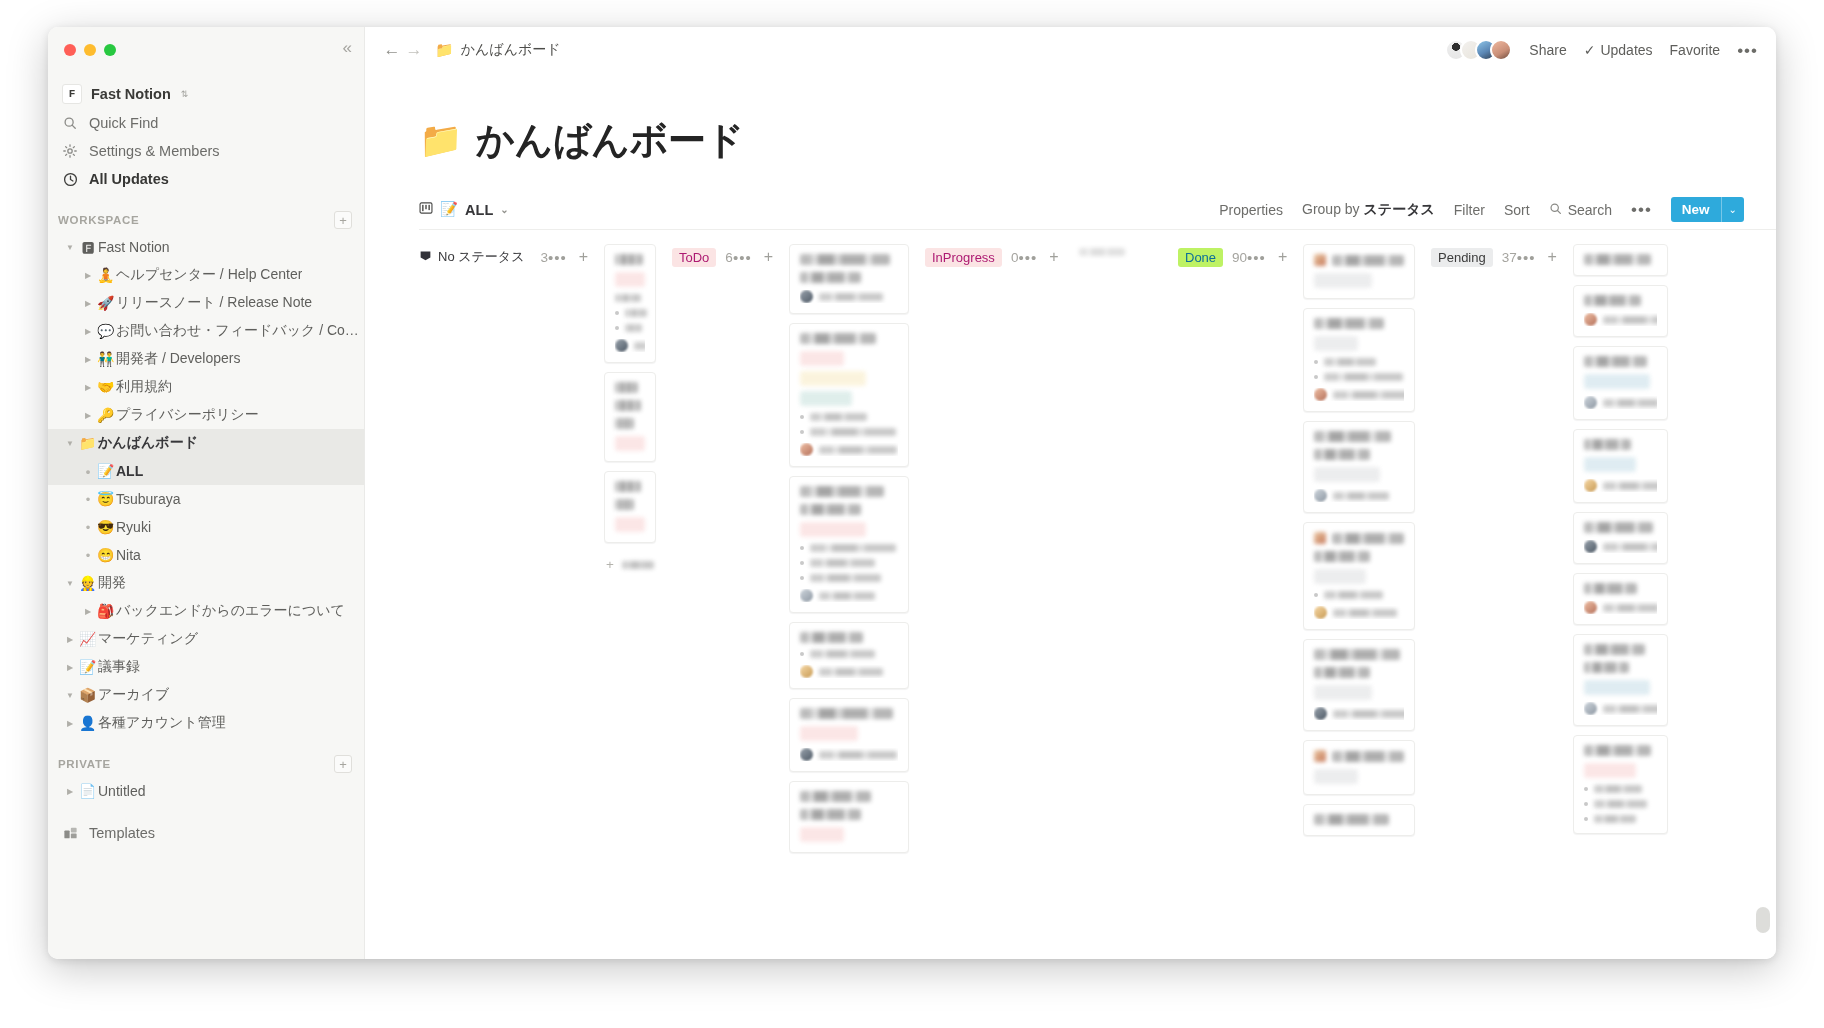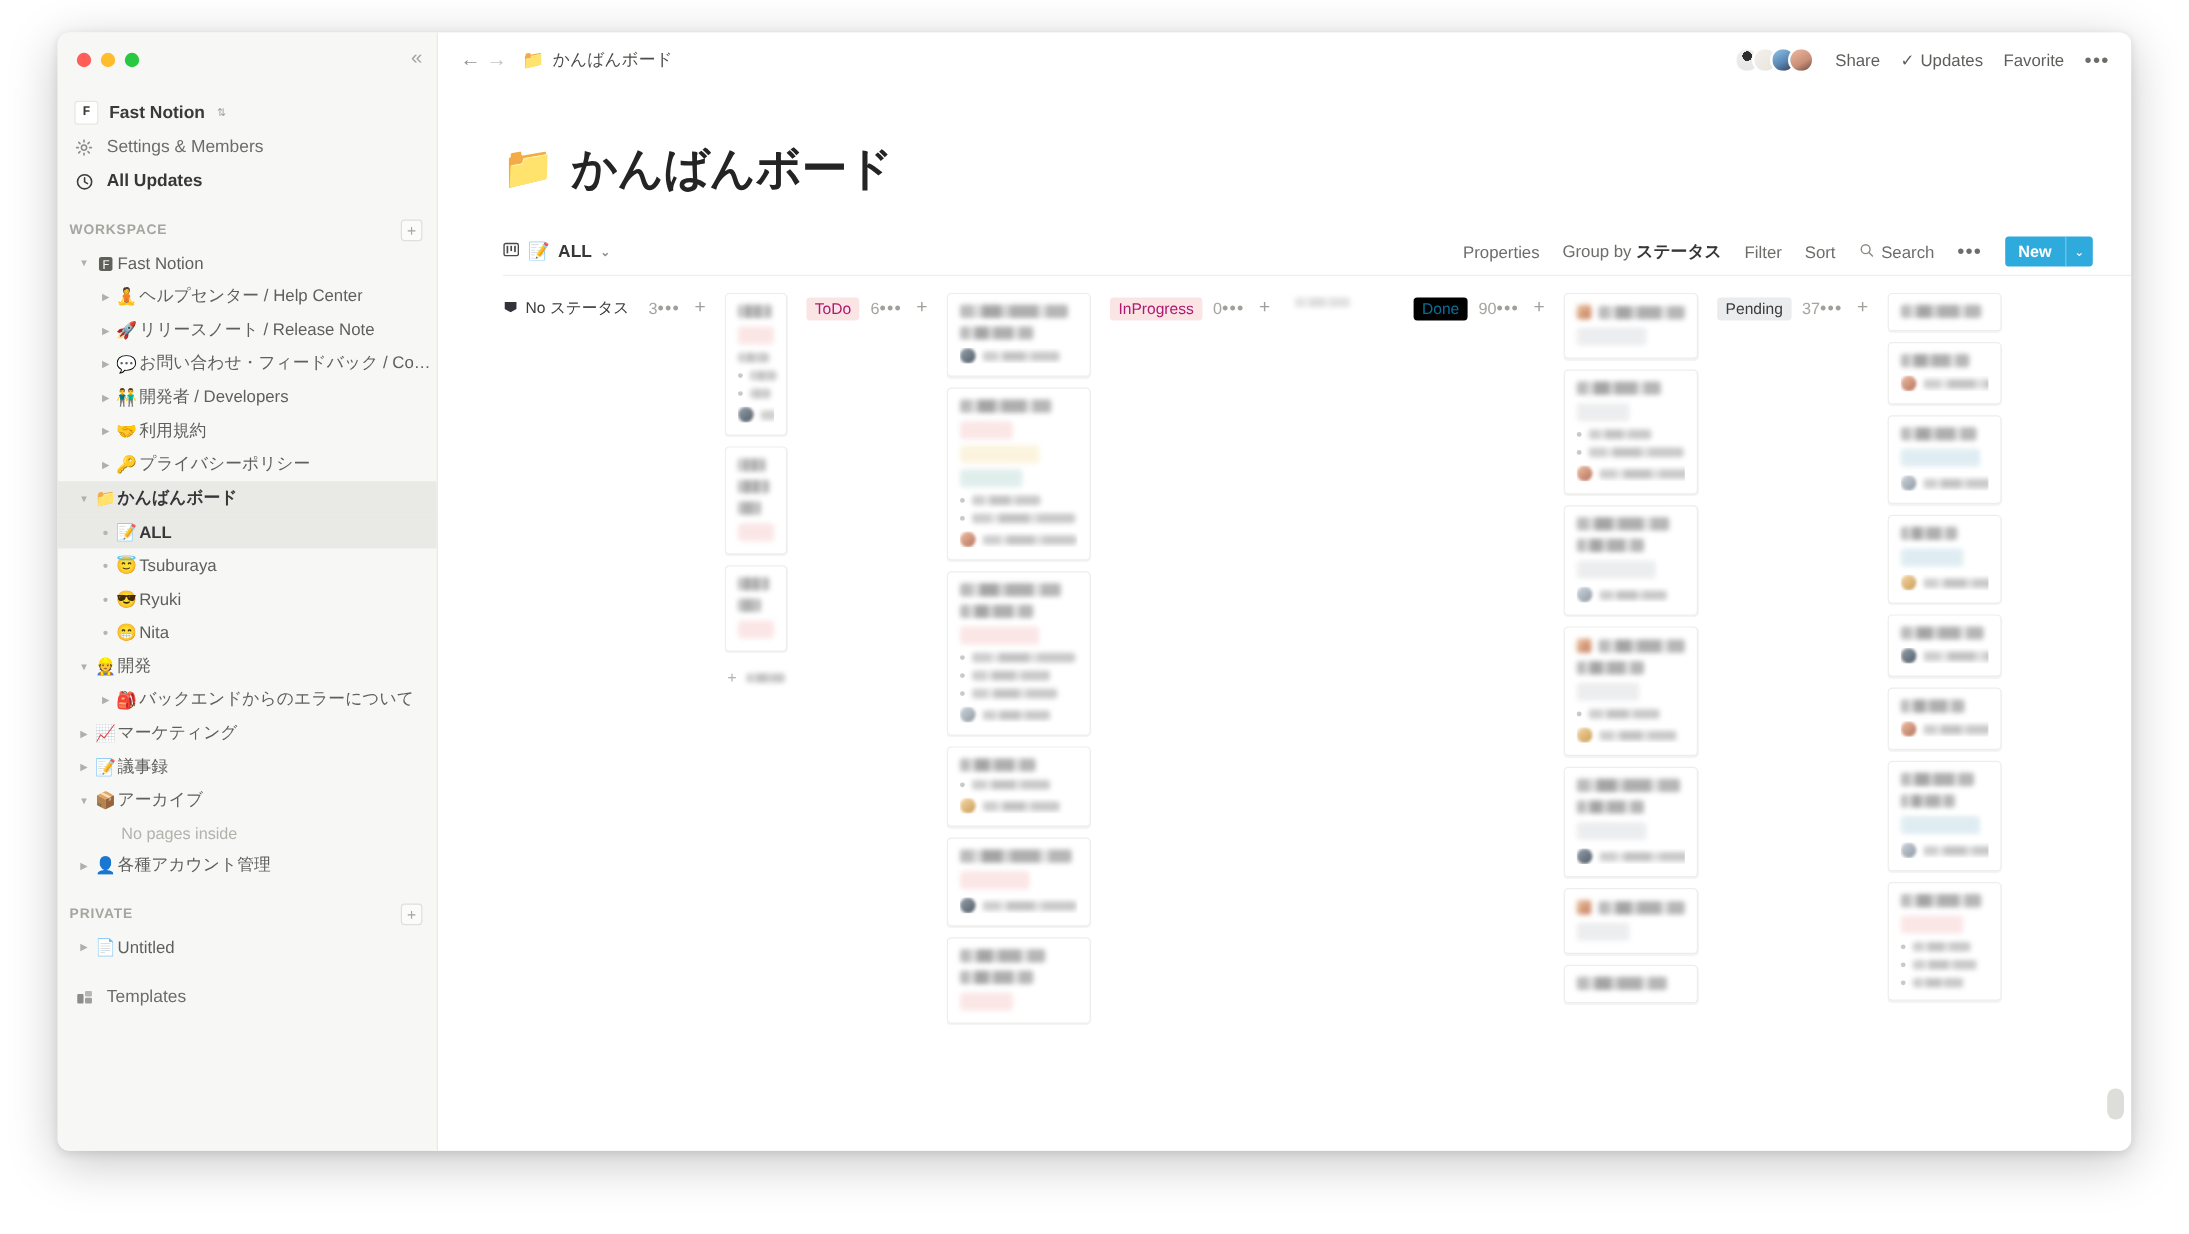--- a/index.html
+++ b/index.html
@@ -240,20 +240,29 @@
         <span class="dot green"></span>
         <span class="collapse-btn">«</span>
       </div>
 
       <div class="ws-switcher">
         <span class="ws-logo">F</span>
         <span class="ws-name">Fast Notion</span>
         <span class="ws-caret">⇅</span>
       </div>
 
+      <div class="nav-item">
+        <span class="nav-ico">
+          <svg width="14" height="14" viewBox="0 0 16 16">
+              <circle cx="7" cy="7" r="4.6" fill="none" stroke="currentColor" stroke-width="1.5"></circle>
+              <line x1="10.4" y1="10.4" x2="14" y2="14" stroke="currentColor" stroke-width="1.5" stroke-linecap="round"></line>
+            </svg>
+        </span>
+        <span>Quick Find</span>
+      </div>
 
       <div class="nav-item">
         <span class="nav-ico">
           <svg width="14" height="14" viewBox="0 0 16 16">
               <circle cx="8" cy="8" r="2.5" fill="none" stroke="currentColor" stroke-width="1.5"></circle>
               <g stroke="currentColor" stroke-width="1.5" stroke-linecap="round">
                 <line x1="8" y1="0.9" x2="8" y2="2.6"></line>
                 <line x1="8" y1="13.4" x2="8" y2="15.1"></line>
                 <line x1="0.9" y1="8" x2="2.6" y2="8"></line>
                 <line x1="13.4" y1="8" x2="15.1" y2="8"></line>
@@ -365,21 +374,20 @@
               <span class="temoji">📝</span>
               <span class="tlabel">議事録</span>
             </div>
             <div class="tree-row" style="padding-left: 14px;">
               <span class="tw">▼</span>
               <span class="temoji">📦</span>
               <span class="tlabel">アーカイブ</span>
             </div>
           </div>
 
-        <div class="empty-note">No pages inside</div>
 
         <div id="shared-tree">
             <div class="tree-row" style="padding-left: 14px;">
               <span class="tw">▶</span>
               <span class="temoji">👤</span>
               <span class="tlabel">各種アカウント管理</span>
             </div>
           </div>
 
         <div class="sec-head">
@@ -657,21 +665,21 @@
                 </span>
               </div>
               <div class="col-cards">
                 <div>
                   <div class="rb rl soft" style="width:46px;opacity:0.5;margin:4px 0 0 4px;"></div>
                 </div>
               </div>
             </div>
             <div class="col">
               <div class="col-head">
-                <span class="chip" style="background: #000000; color: rgb(11, 110, 153);">Done</span>
+                <span class="chip" style="background: #bef264; color: rgb(11, 110, 153);">Done</span>
                 <span class="col-count">90</span>
                 <span class="col-actions">
                   <span class="ca dots">•••</span>
                   <span class="ca">+</span>
                 </span>
               </div>
               <div class="col-cards">
                 <div class="card">
                   <div style="display: flex; align-items: center; gap: 6px;">
                     <span class="rb" style="width: 12px; height: 12px; flex: 0 0 12px; background: linear-gradient(135deg, rgb(232, 195, 154), rgb(192, 106, 74)); border-radius: 2px;"></span>

